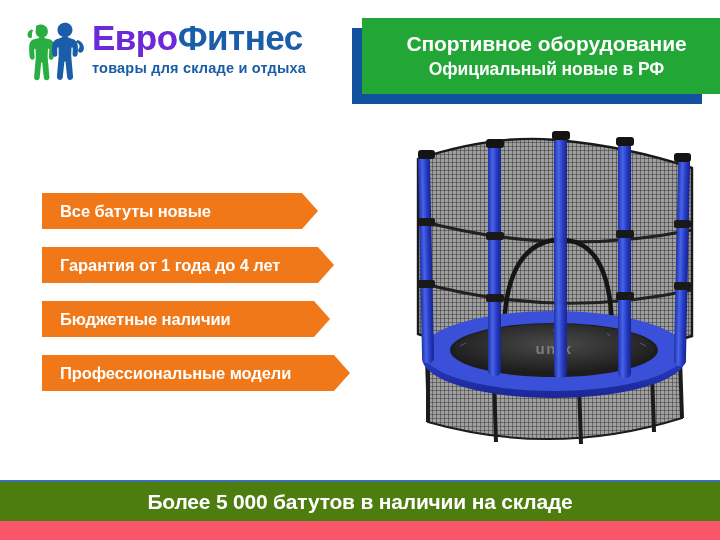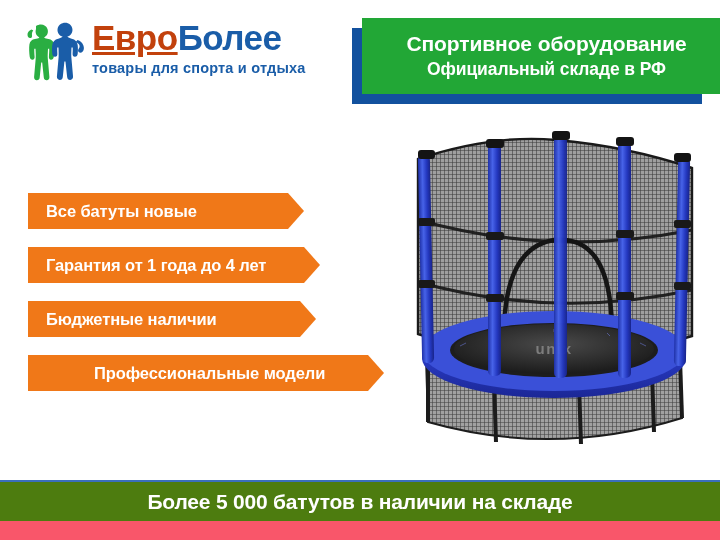--- a/index.html
+++ b/index.html
@@ -42,21 +42,21 @@
     top: 0px;
     width: 232px;
   }
   .logo-main {
     font-size: 35px;
     font-weight: bold;
     letter-spacing: -0.5px;
     line-height: 40px;
     white-space: nowrap;
   }
-  .logo-evro { color: #c2410c; text-decoration: underline; }
+  .logo-evro { color: #6d28d9; }
   .logo-fitnes { color: #1A5DA8; }
   .logo-sub {
     color: #1A5DA8;
     font-size: 14.5px;
     font-weight: bold;
     line-height: 18px;
     letter-spacing: 0.2px;
     white-space: nowrap;
     margin-top: 1px;
   }
@@ -96,34 +96,34 @@
     font-size: 17.5px;
     font-weight: bold;
     line-height: 24px;
     white-space: nowrap;
     letter-spacing: -0.1px;
   }
 
   
   .features {
     position: absolute;
-    left: 28px;
+    left: 42px;
     top: 193px;
   }
   .feature-arrow {
     position: relative;
     height: 36px;
     margin-bottom: 18px;
     background: #F07818;
     display: flex;
     align-items: center;
     -webkit-clip-path: polygon(0 0, calc(100% - 16px) 0, 100% 50%, calc(100% - 16px) 100%, 0 100%);
     clip-path: polygon(0 0, calc(100% - 16px) 0, 100% 50%, calc(100% - 16px) 100%, 0 100%);
   }
-  .feature-arrow:last-child { margin-bottom: 12px; padding-left: 48px; }
+  .feature-arrow:last-child { margin-bottom: 12px; }
   .feature-label {
     color: #ffffff;
     font-size: 16.5px;
     font-weight: bold;
     padding-left: 18px;
     white-space: nowrap;
     letter-spacing: -0.1px;
   }
   .fw-0 { width: 276px; }
   .fw-1 { width: 292px; }
@@ -217,29 +217,29 @@
           <path d="M9.5 9.5 c-2.6,1.0 -4.2,3.2 -4.0,5.6 c0.15,2.0 1.4,3.2 2.8,3.0 c1.3,-0.2 1.9,-1.3 1.7,-2.7 c-0.25,-1.8 0.1,-3.6 1.3,-4.9 z"></path>
         </g>
 
         <g fill="#1A5DA8">
           <path d="M40.5 3.2 c4.8,-1.6 9.4,1.3 9.9,5.9 c0.45,4.0 -2.1,6.9 -5.1,7.5 c1.0,1.1 2.4,1.7 4.4,2.2 c3.5,0.85 5.6,2.9 6.0,6.4 c0.3,2.6 0.25,6.0 0.0,8.6 c-0.2,2.0 -1.3,3.0 -2.9,2.9 c-1.5,-0.1 -2.3,-1.2 -2.2,-3.0 c0.15,-2.4 0.2,-4.6 0.1,-6.3 l-1.2,0 c-0.2,4.4 -0.35,7.4 -0.15,9.9 l1.7,19.3 c0.15,2.0 -0.95,3.2 -2.75,3.3 c-1.8,0.1 -2.95,-1.0 -3.15,-2.9 l-1.7,-15.4 l-1.05,0 l-1.6,15.4 c-0.2,1.9 -1.35,3.0 -3.15,2.9 c-1.8,-0.1 -2.9,-1.3 -2.75,-3.3 l1.7,-19.3 c0.2,-2.5 0.05,-5.5 -0.15,-9.9 l-1.2,0 c-0.1,1.7 -0.05,3.9 0.1,6.3 c0.1,1.8 -0.7,2.9 -2.2,3.0 c-1.6,0.1 -2.7,-0.9 -2.9,-2.9 c-0.25,-2.6 -0.3,-6.0 0.0,-8.6 c0.4,-3.5 2.5,-5.55 6.0,-6.4 c2.0,-0.5 3.4,-1.1 4.4,-2.2 c-3.0,-0.6 -5.55,-3.5 -5.1,-7.5 c0.25,-2.35 1.55,-4.4 3.5,-5.4 z"></path>
           <path d="M55.5 20.0 c2.8,0.9 4.9,2.8 5.9,5.4 c0.9,2.4 0.6,4.8 -0.9,6.4 c-1.2,1.3 -2.8,1.3 -3.8,0.2 c-0.95,-1.05 -0.75,-2.3 0.15,-3.5 c1.0,-1.35 1.0,-2.9 0.1,-4.2 c-0.75,-1.1 -1.9,-1.9 -3.3,-2.35 z"></path>
         </g>
       </svg>
     </div>
     <div class="logo-text-wrap">
-      <div class="logo-main"><span class="logo-evro">Евро</span><span class="logo-fitnes">Более</span></div>
-      <div class="logo-sub">товары для спорта и отдыха</div>
+      <div class="logo-main"><span class="logo-evro">Евро</span><span class="logo-fitnes">Фитнес</span></div>
+      <div class="logo-sub">товары для складе и отдыха</div>
     </div>
   </div>
 
   <div class="green-shadow"></div>
   <div class="green-banner">
     <div class="green-line1">Спортивное оборудование</div>
-    <div class="green-line2">Официальный складе в РФ</div>
+    <div class="green-line2">Официальный новые в РФ</div>
   </div>
 
   <div class="features">
     <div class="feature-arrow fw-0">
       <span class="feature-label">Все батуты новые</span>
     </div>
     <div class="feature-arrow fw-1">
       <span class="feature-label">Гарантия от 1 года до 4 лет</span>
     </div>
     <div class="feature-arrow fw-2">

